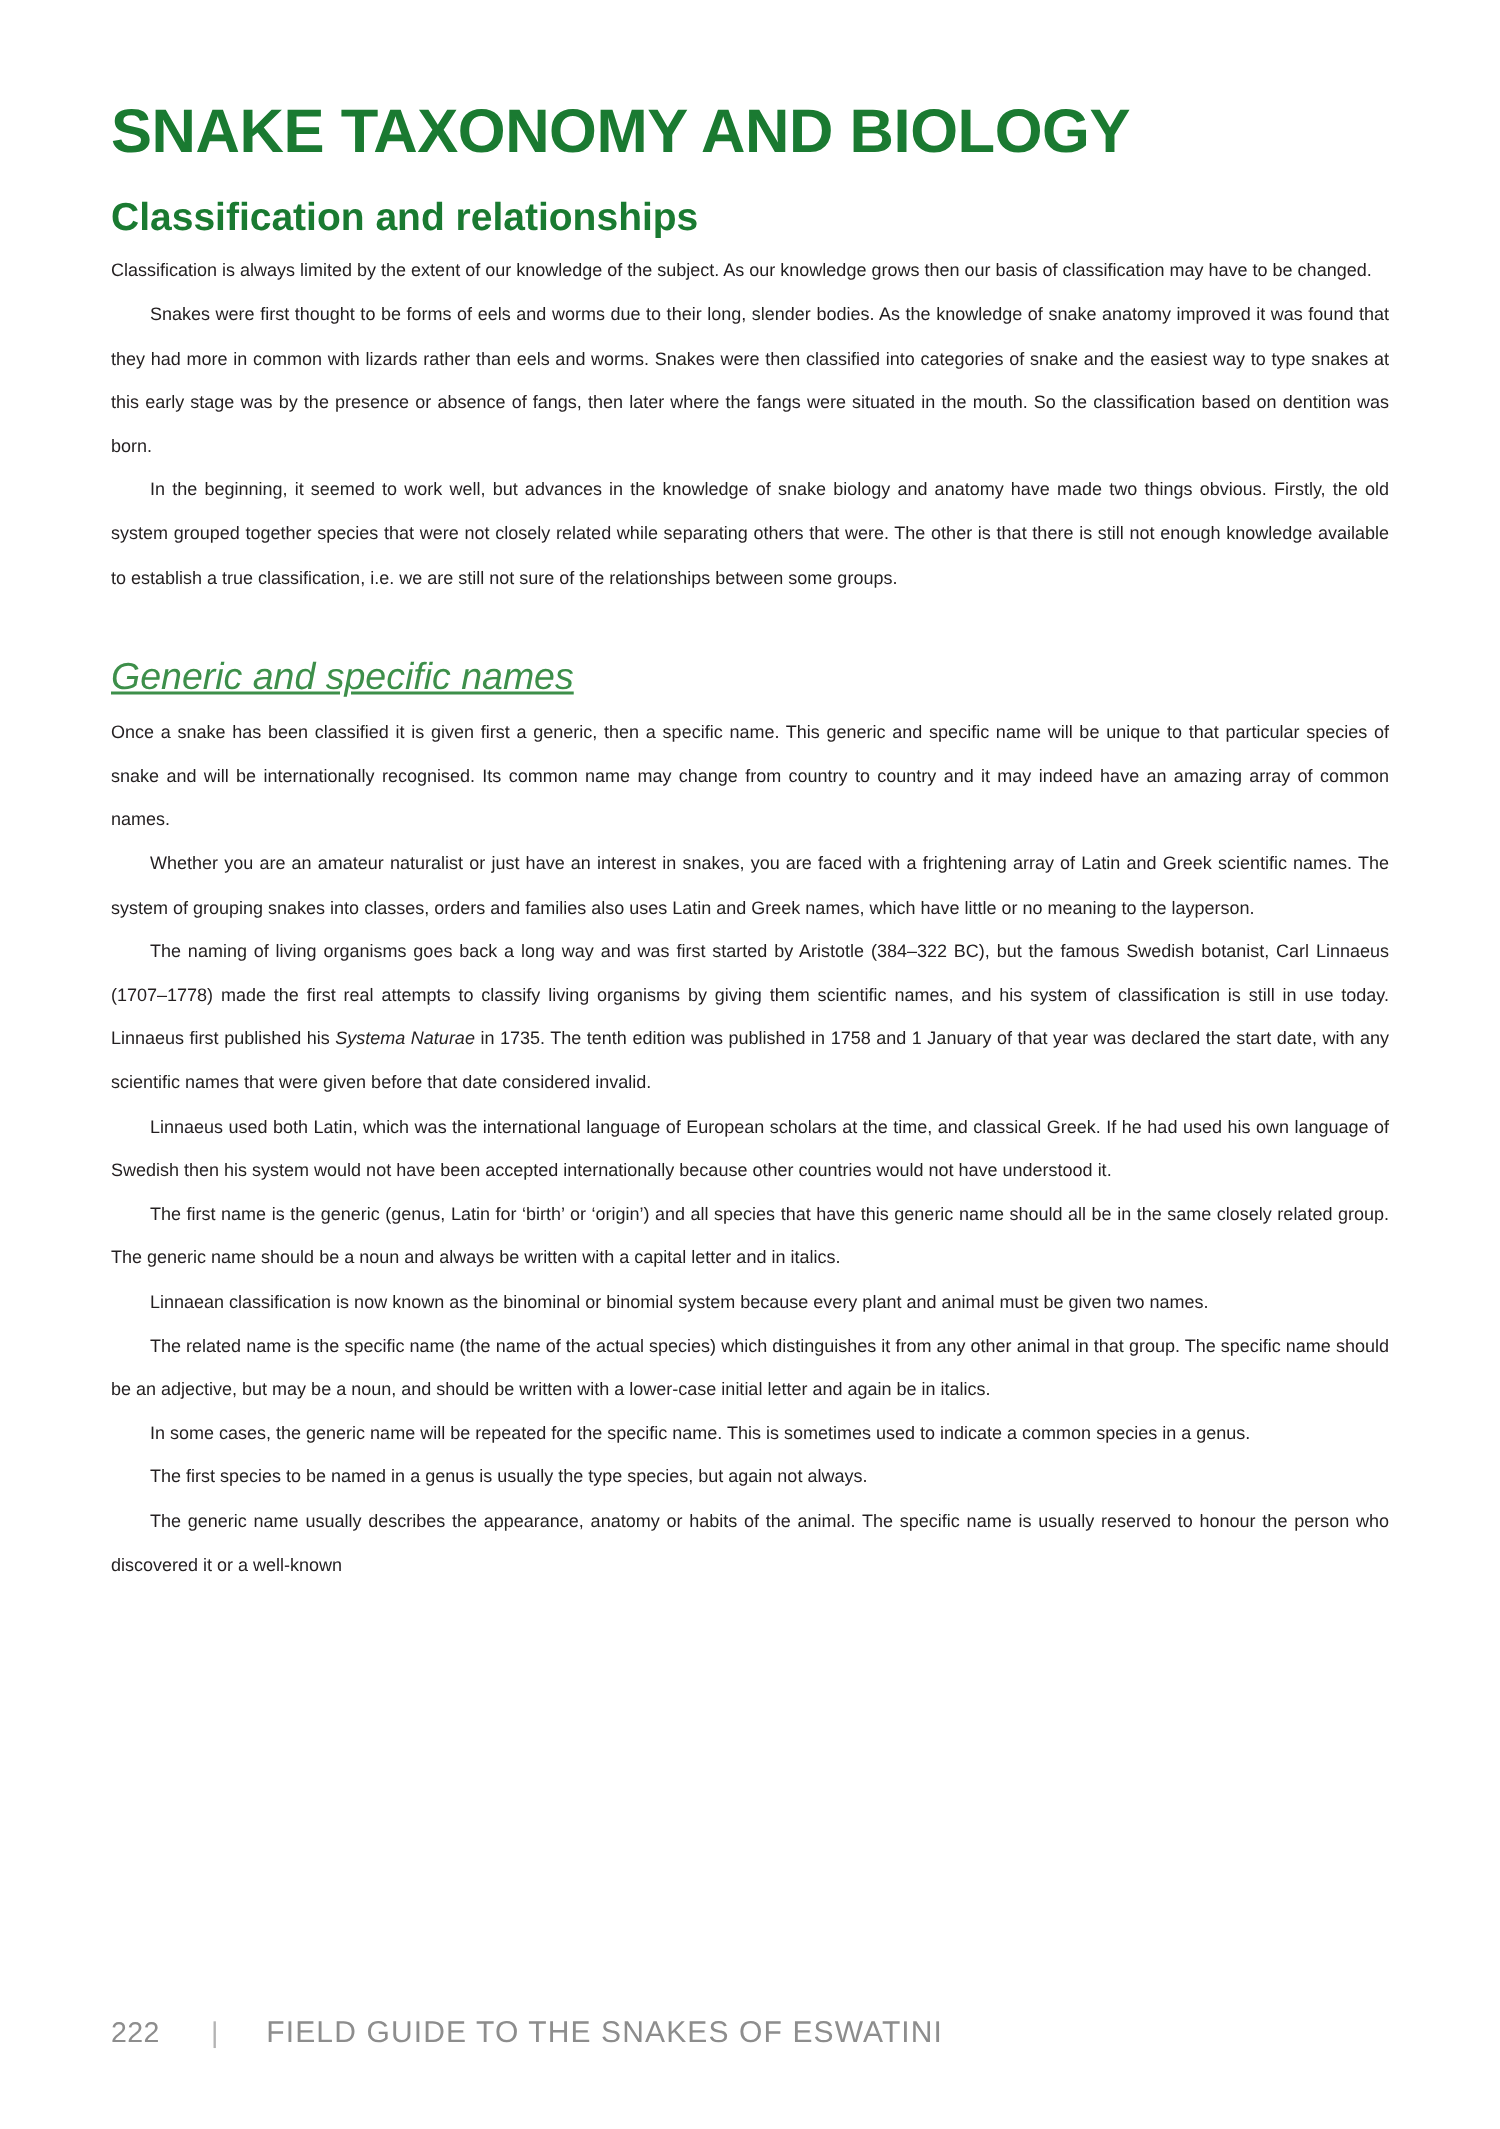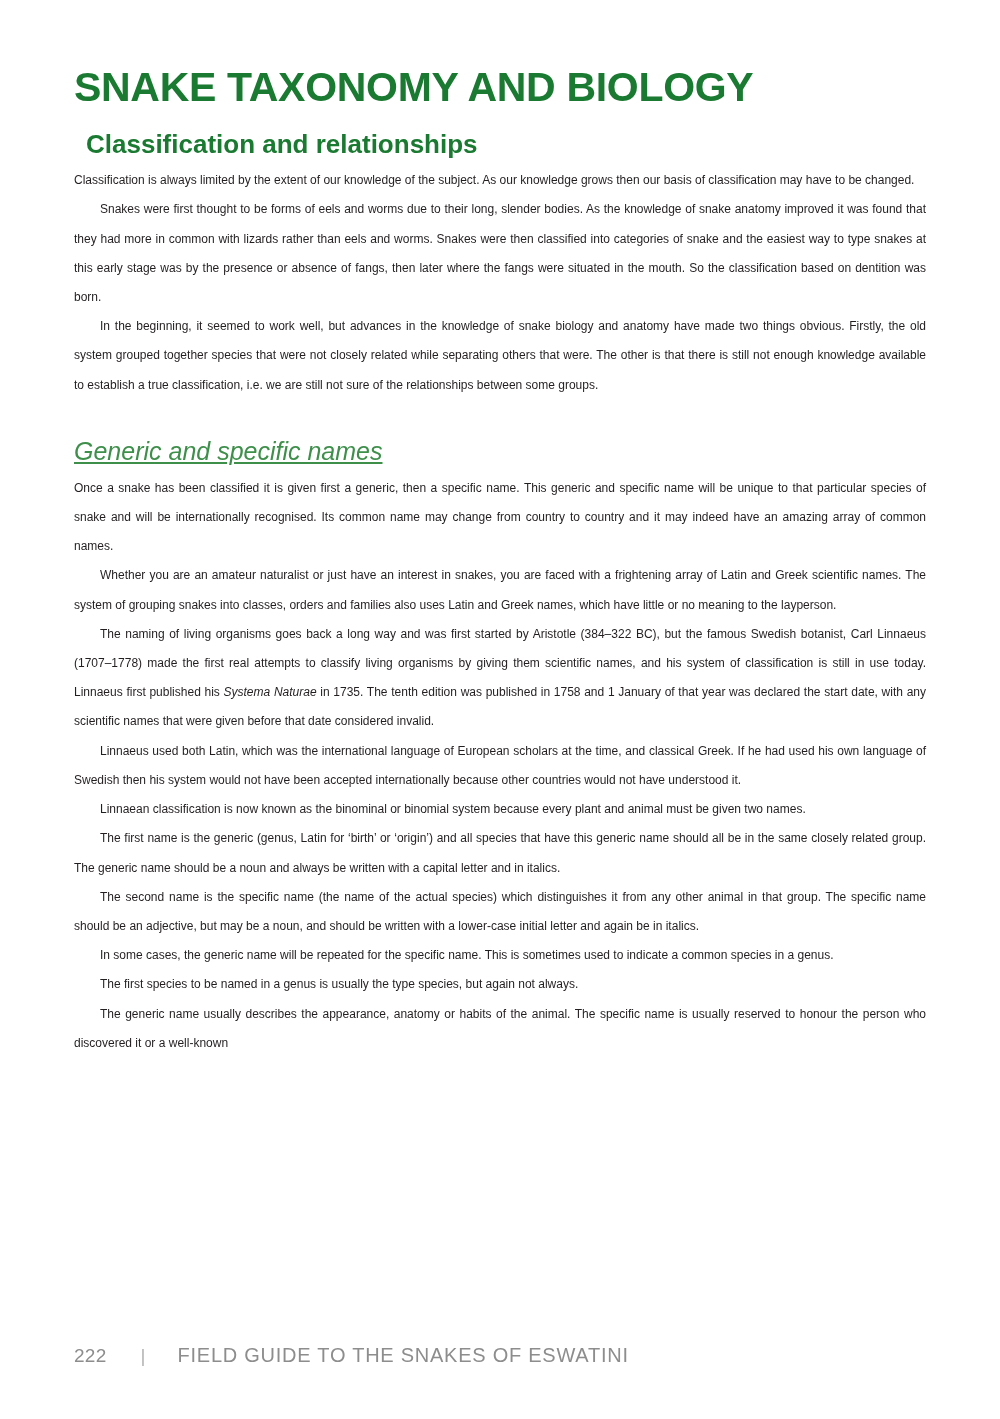--- a/index.html
+++ b/index.html
@@ -38,21 +38,21 @@
     line-height: 1.05;
     margin: 0 0 6px 0;
     white-space: nowrap;
   }
 
   .section-heading {
     font-size: 26px;
     font-weight: bold;
     color: #1a7a31;
     line-height: 1.2;
-    margin: 20px 0 6px 12px;
+    margin: 20px 0 6px 0;
   }
 
   .subsection-heading {
     font-size: 25px;
     font-style: italic;
     font-weight: normal;
     color: #3d8f4a;
     line-height: 1.2;
     margin: 36px 0 8px 0;
     text-decoration: underline;
@@ -127,23 +127,23 @@
       <p>In the beginning, it seemed to work well, but advances in the knowledge of snake biology and anatomy have made two things obvious. Firstly, the old system grouped together species that were not closely related while separating others that were. The other is that there is still not enough knowledge available to establish a true classification, i.e. we are still not sure of the relationships between some groups.</p>
     </div>
 
     <h3 class="subsection-heading">Generic and specific names</h3>
 
     <div class="body-block">
       <p class="no-indent">Once a snake has been classified it is given first a generic, then a specific name. This generic and specific name will be unique to that particular species of snake and will be internationally recognised. Its common name may change from country to country and it may indeed have an amazing array of common names.</p>
       <p>Whether you are an amateur naturalist or just have an interest in snakes, you are faced with a frightening array of Latin and Greek scientific names. The system of grouping snakes into classes, orders and families also uses Latin and Greek names, which have little or no meaning to the layperson.</p>
       <p><span>The naming of living organisms goes back a long way and was first started by Aristotle (384–322 BC), but the famous Swedish botanist, Carl Linnaeus (1707–1778) made the first real attempts to classify living organisms by giving them scientific names, and his system of classification is still in use today. Linnaeus first published his </span><em>Systema Naturae</em><span> in 1735. The tenth edition was published in 1758 and 1 January of that year was declared the start date, with any scientific names that were given before that date considered invalid.</span></p>
       <p>Linnaeus used both Latin, which was the international language of European scholars at the time, and classical Greek. If he had used his own language of Swedish then his system would not have been accepted internationally because other countries would not have understood it.</p>
+      <p>The first name is the generic (genus, Latin for ‘birth’ or ‘origin’) and all species that have this generic name should all be in the same closely related group. The generic name should be a noun and always be written with a capital letter and in italics.</p>
       <p>Linnaean classification is now known as the binominal or binomial system because every plant and animal must be given two names.</p>
-      <p>The first name is the generic (genus, Latin for ‘birth’ or ‘origin’) and all species that have this generic name should all be in the same closely related group. The generic name should be a noun and always be written with a capital letter and in italics.</p>
-      <p>The second name is the specific name (the name of the actual species) which distinguishes it from any other animal in that group. The specific name should be an adjective, but may be a noun, and should be written with a lower-case initial letter and again be in italics.</p>
+      <p>The related name is the specific name (the name of the actual species) which distinguishes it from any other animal in that group. The specific name should be an adjective, but may be a noun, and should be written with a lower-case initial letter and again be in italics.</p>
       <p>In some cases, the generic name will be repeated for the specific name. This is sometimes used to indicate a common species in a genus.</p>
       <p>The first species to be named in a genus is usually the type species, but again not always.</p>
       <p>The generic name usually describes the appearance, anatomy or habits of the animal. The specific name is usually reserved to honour the person who discovered it or a well-known</p>
     </div>
 
   </div>
 
   <div class="footer">
     <span class="footer-page-number">222</span>
     <span class="footer-sep">|</span>

